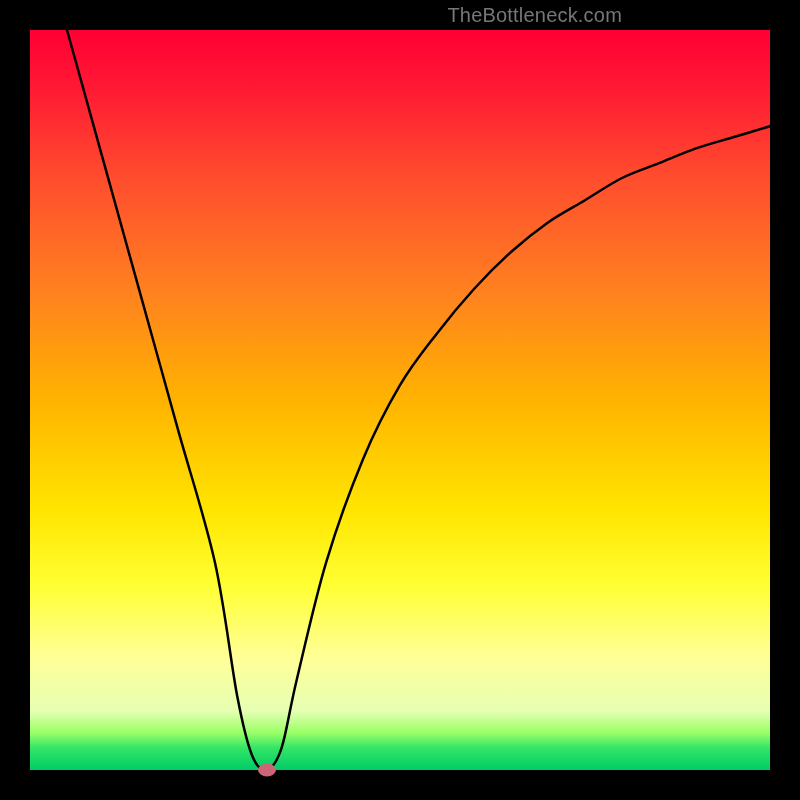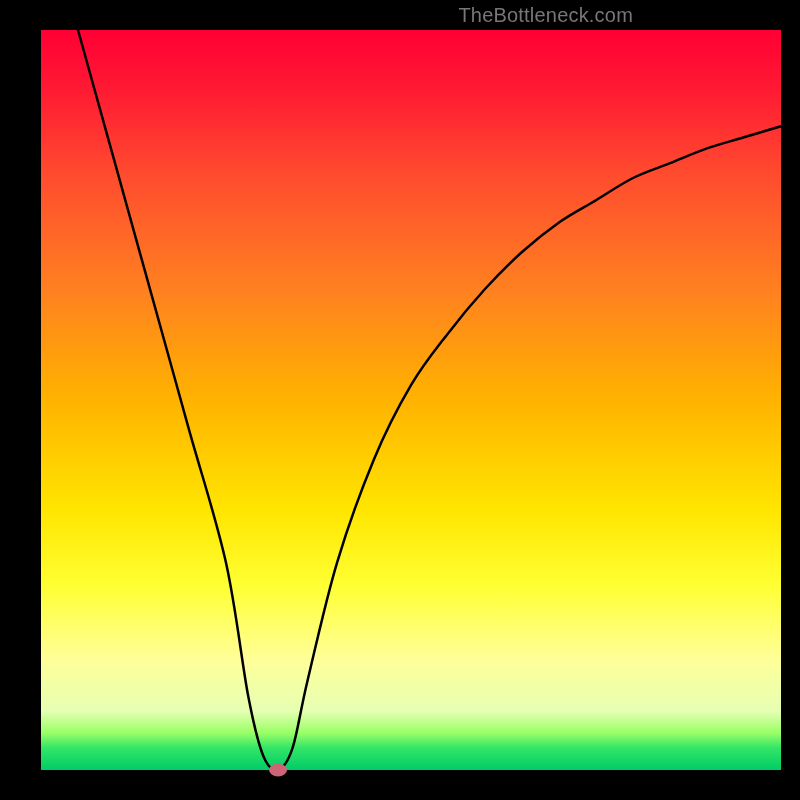--- a/index.html
+++ b/index.html
@@ -9,21 +9,20 @@
     height: 800px;
     background: #000;
     overflow: hidden;
     font-family: Arial, Helvetica, sans-serif;
   }
   .frame {
     position: relative;
     width: 632px;
     height: 800px;
     background: #000;
-    margin-left: 11px;
   }
   .plot-area {
     position: absolute;
     left: 30px;
     top: 30px;
     width: 740px;
     height: 740px;
     background: linear-gradient(to bottom,
       #ff0033 0%,
       #ff1a33 8%,

